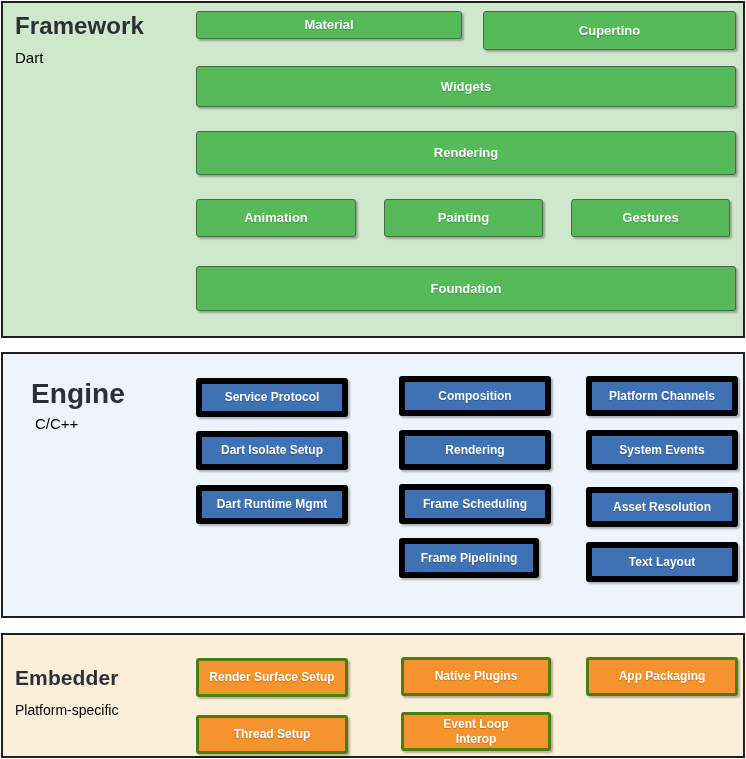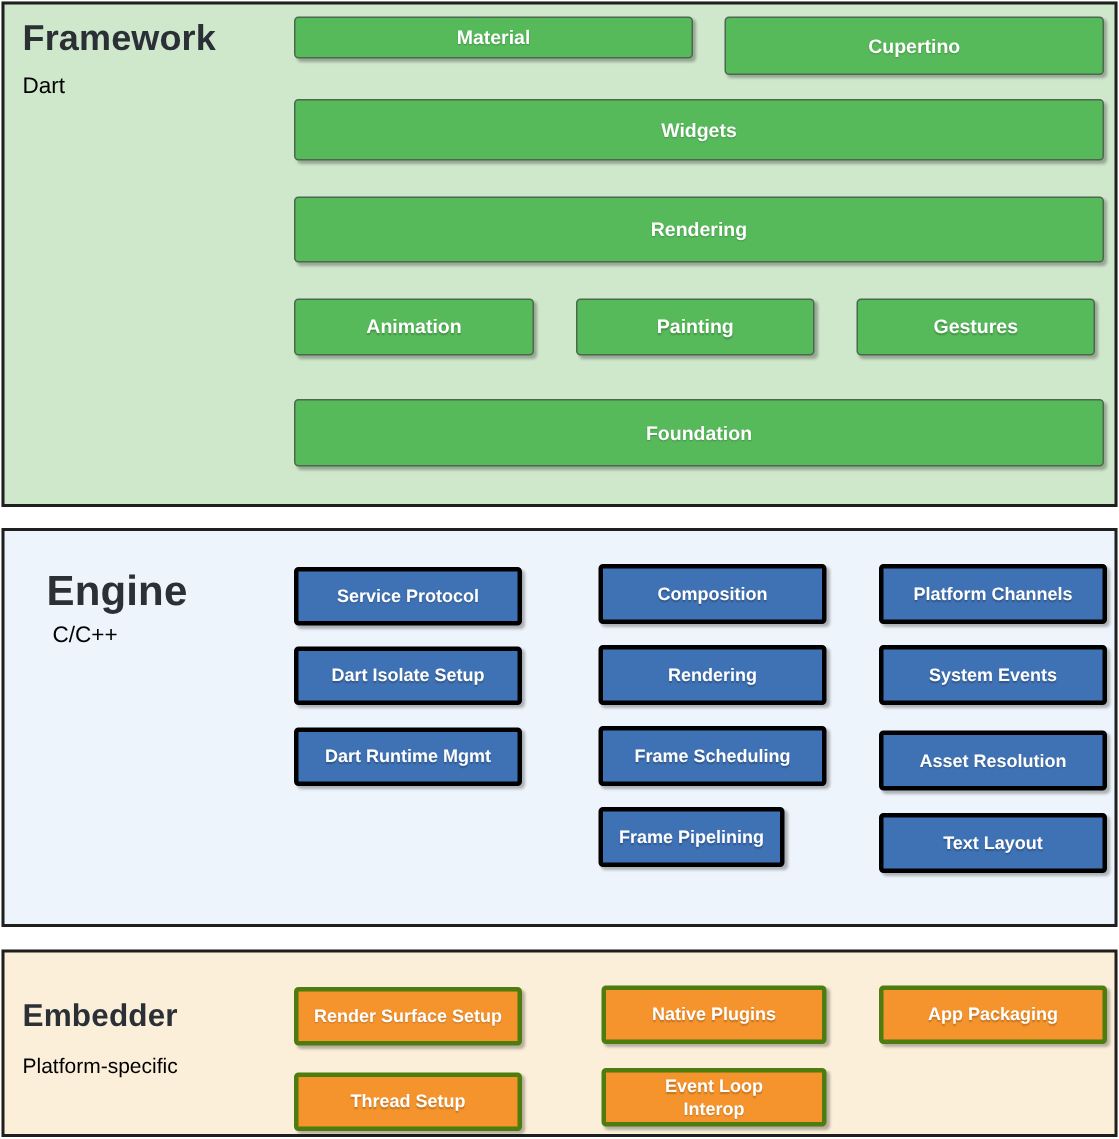--- a/index.html
+++ b/index.html
@@ -121,21 +121,21 @@
     padding: 2px 4px;
   }
   .node-green {
     background: #56b95a;
     border: 1px solid #4b6a4d;
     font-size: 13px;
     text-shadow: 0 1px 1px rgba(0,0,0,0.22);
   }
   .node-blue {
     background: #3f72b5;
-    border: 3px solid #000000;
+    border: 6px solid #000000;
     font-size: 12px;
     text-shadow: 0 1px 1px rgba(0,0,0,0.25);
   }
   .node-orange {
     background: #f5932c;
     border: 3px solid #4d7c0f;
     font-size: 12px;
     text-shadow: 0 1px 1px rgba(0,0,0,0.22);
   }
 </style>
@@ -166,21 +166,21 @@
       <div class="layer-title">Engine</div>
       <div class="layer-subtitle">C/C++</div>
     </div>
     <div>
         <div class="node node-blue" style="left: 193px; top: 24px; width: 152px; height: 39px;">Service Protocol</div>
         <div class="node node-blue" style="left: 193px; top: 77px; width: 152px; height: 39px;">Dart Isolate Setup</div>
         <div class="node node-blue" style="left: 193px; top: 131px; width: 152px; height: 39px;">Dart Runtime Mgmt</div>
         <div class="node node-blue" style="left: 396px; top: 22px; width: 152px; height: 40px;">Composition</div>
         <div class="node node-blue" style="left: 396px; top: 76px; width: 152px; height: 40px;">Rendering</div>
         <div class="node node-blue" style="left: 396px; top: 130px; width: 152px; height: 40px;">Frame Scheduling</div>
-        <div class="node node-blue" style="left: 396px; top: 184px; width: 124px; height: 40px;">Frame Pipelining</div>
+        <div class="node node-blue" style="left: 396px; top: 184px; width: 140px; height: 40px;">Frame Pipelining</div>
         <div class="node node-blue" style="left: 583px; top: 22px; width: 152px; height: 40px;">Platform Channels</div>
         <div class="node node-blue" style="left: 583px; top: 76px; width: 152px; height: 40px;">System Events</div>
         <div class="node node-blue" style="left: 583px; top: 133px; width: 152px; height: 40px; text-align: center;">Asset Resolution</div>
         <div class="node node-blue" style="left: 583px; top: 188px; width: 152px; height: 40px;">Text Layout</div>
       </div>
   </div>
 
   <div class="layer layer-embedder">
     <div class="layer-title-group em-title-group">
       <div class="layer-title">Embedder</div>

